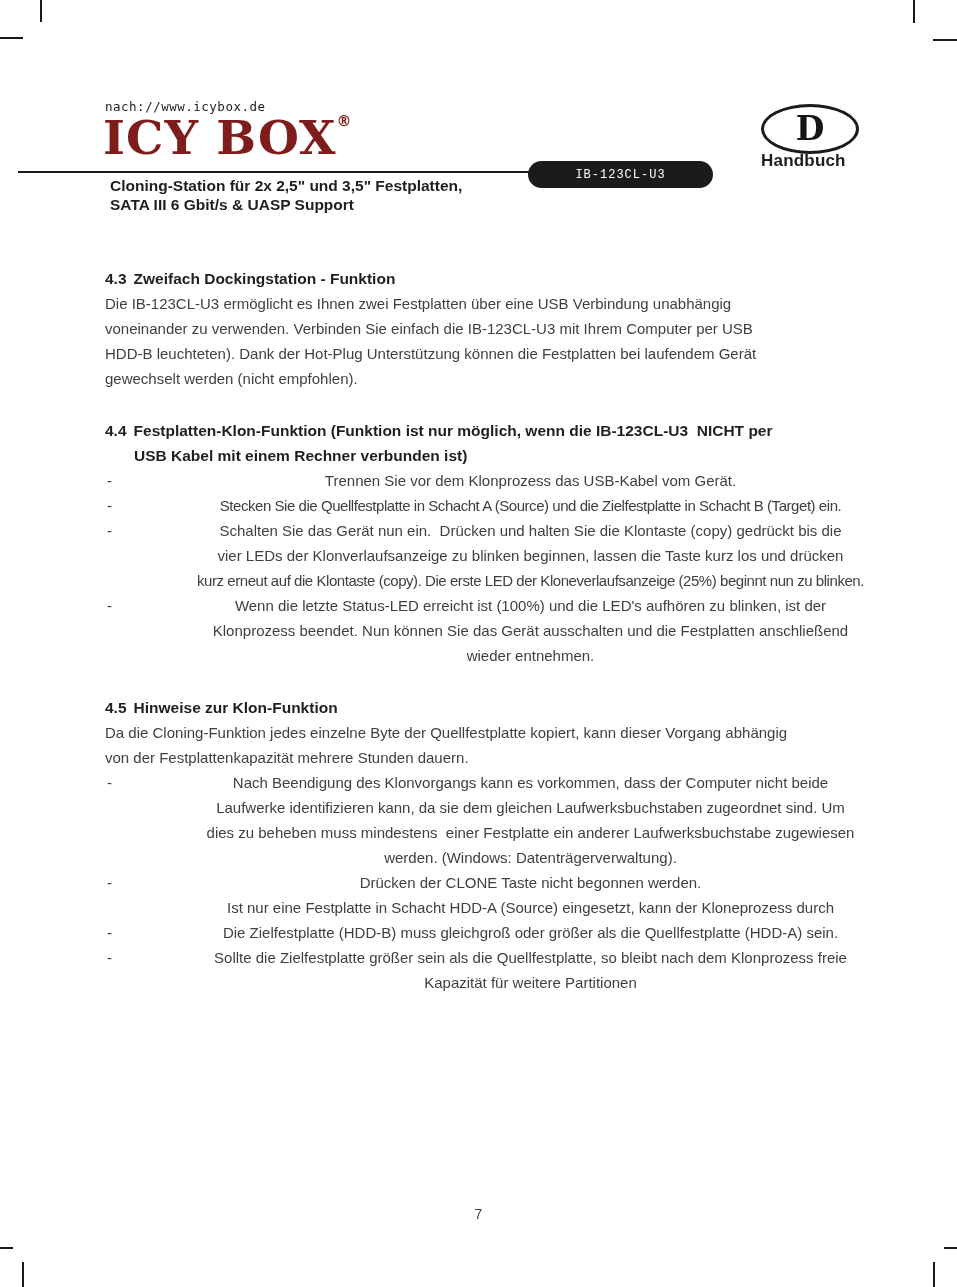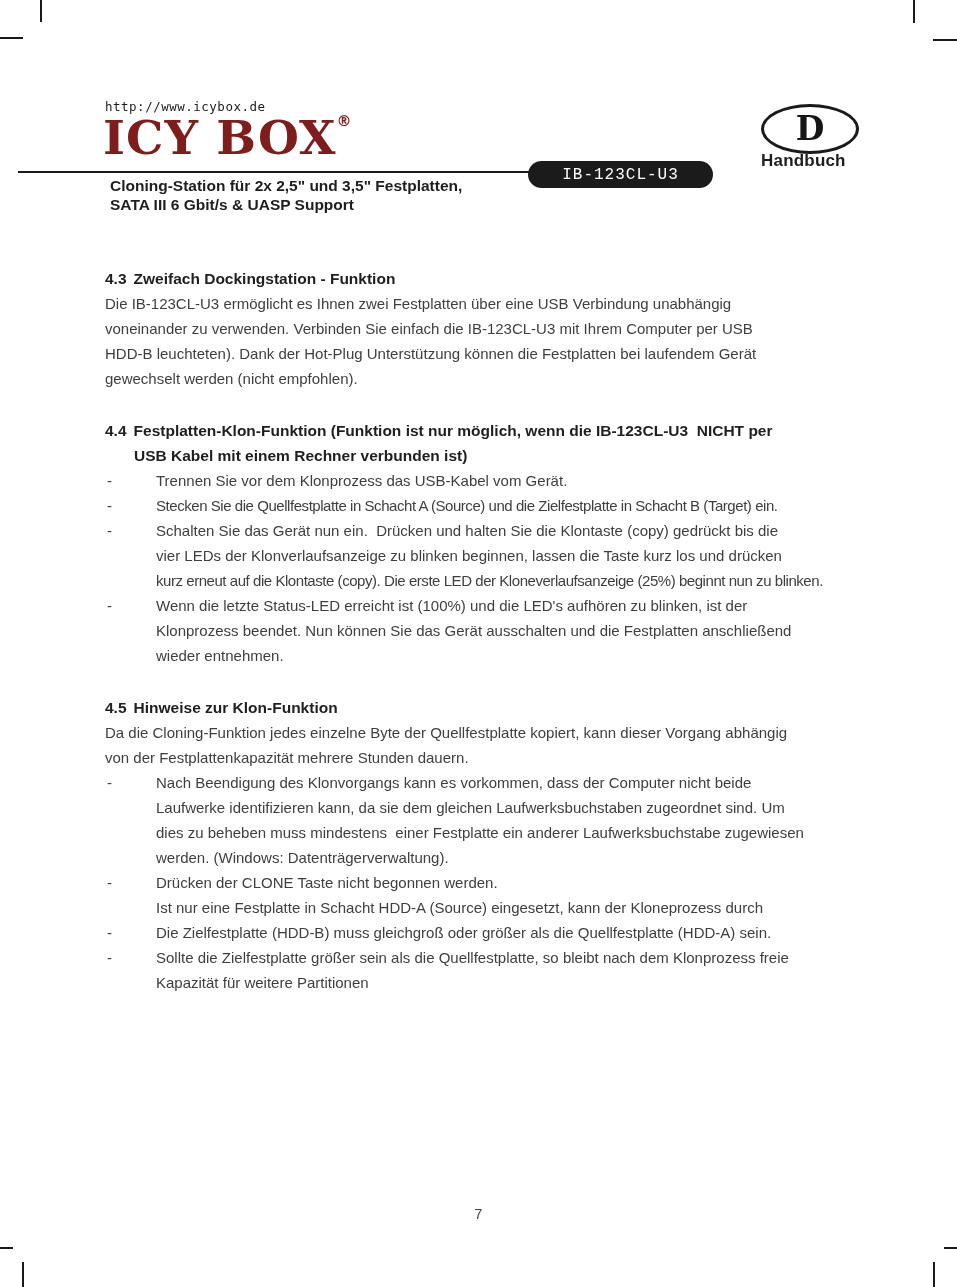--- a/index.html
+++ b/index.html
@@ -40,21 +40,21 @@
     font-family:"DejaVu Sans",sans-serif;
   }
   .header-rule{
     position:absolute;left:18px;top:171px;width:520px;height:2px;background:#1a1a1a;
   }
   .badge{
     position:absolute;left:528px;top:161px;width:185px;height:27px;
     background:#1b1b1b;border-radius:14px;
     display:flex;align-items:center;justify-content:center;
     color:#ffffff;font-family:"Liberation Mono",monospace;
-    font-size:16px;letter-spacing:1px;
+    font-size:12px;letter-spacing:1px;
   }
   .subtitle{
     position:absolute;left:110px;top:176px;
     font-size:15.5px;font-weight:bold;color:#1e1e1e;line-height:19px;white-space:pre;
   }
   .lang-oval{
     position:absolute;left:761px;top:104px;width:92px;height:44px;
     border:3px solid #1a1a1a;border-radius:50%;
     display:flex;align-items:center;justify-content:center;
   }
@@ -72,21 +72,21 @@
     position:absolute;left:105px;top:266px;width:800px;
     font-size:15px;line-height:25px;color:#3f3f3f;
   }
   .line{white-space:pre;}
   .h-line{white-space:pre;font-weight:bold;color:#1f1f1f;font-size:15.5px;}
   .h-num{display:inline-block;margin-right:7px;}
   .h-indent{margin-left:29px;}
   .spacer{height:27px;}
   .bullet{position:relative;}
   .bullet .dash{position:absolute;left:2px;top:0;line-height:25px;}
-  .bullet .blines{margin-left:51px;}
+  .bullet .blines{margin-left:51px;text-align:center;}
   .cond{letter-spacing:-0.45px;}
   .cond2{letter-spacing:-0.2px;}
 
   .page-number{
     position:absolute;left:0;top:1206px;width:957px;text-align:center;
     font-size:14px;color:#3f3f3f;
   }
 </style>
 </head>
 <body>
@@ -95,21 +95,21 @@
 
   <div class="crop v cm-tl-v"></div>
   <div class="crop h cm-tl-h"></div>
   <div class="crop v cm-tr-v"></div>
   <div class="crop h cm-tr-h"></div>
   <div class="crop h cm-bl-h"></div>
   <div class="crop v cm-bl-v"></div>
   <div class="crop h cm-br-h"></div>
   <div class="crop v cm-br-v"></div>
 
-  <div class="url">http://www.icybox.de</div>
+  <div class="url">nach://www.icybox.de</div>
   <div class="brand"><span>ICY BOX</span><span class="reg">®</span></div>
   <div class="header-rule"></div>
   <div class="badge">IB-123CL-U3</div>
   <div class="subtitle"><span>Cloning-Station für 2x 2,5" und 3,5" Festplatten,</span><br><span>SATA III 6 Gbit/s &amp; UASP Support</span></div>
   <div class="lang-oval">
     <span class="lang-letter">D</span>
   </div>
   <div class="lang-label">Handbuch</div>
 
   <div class="content">

